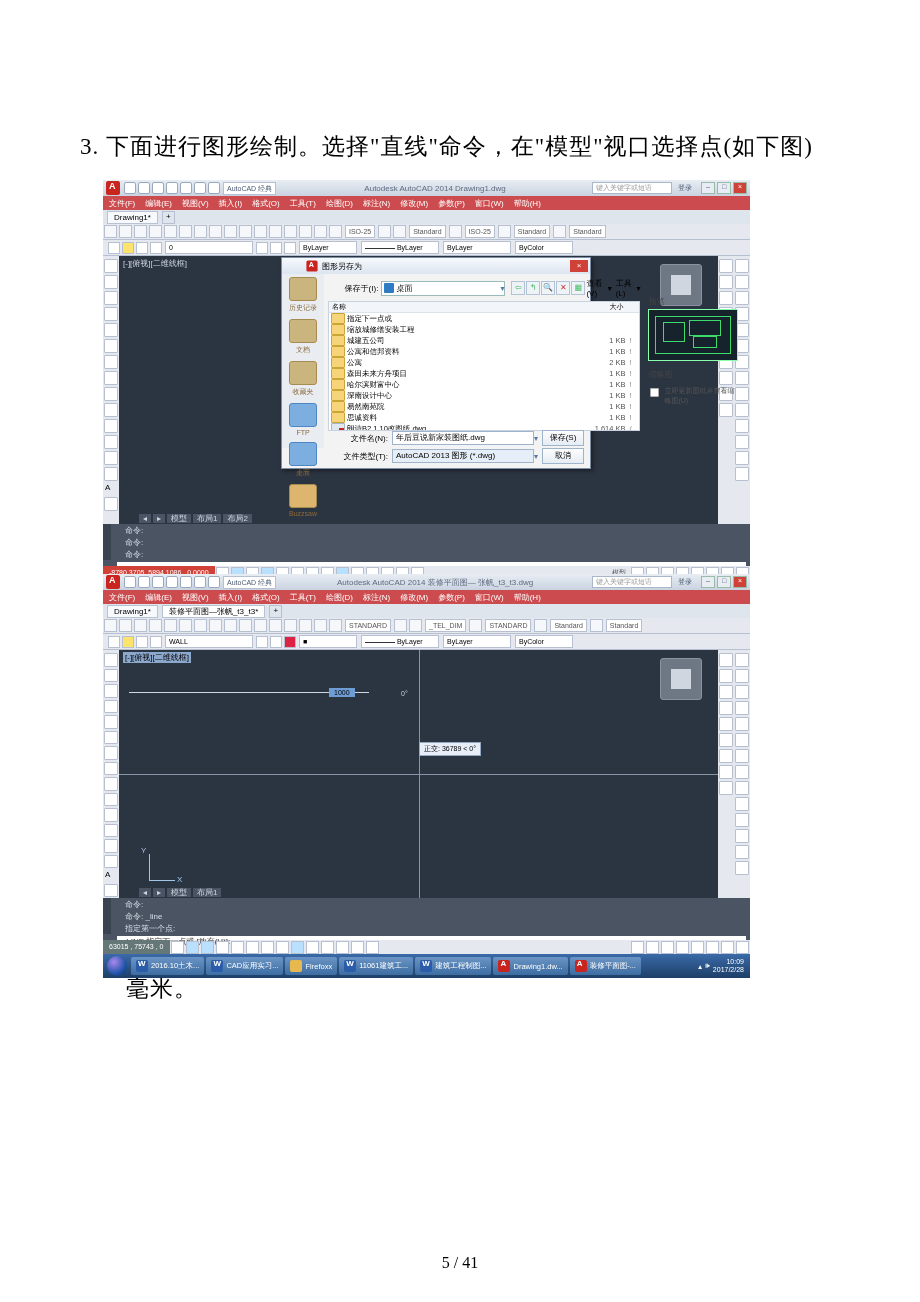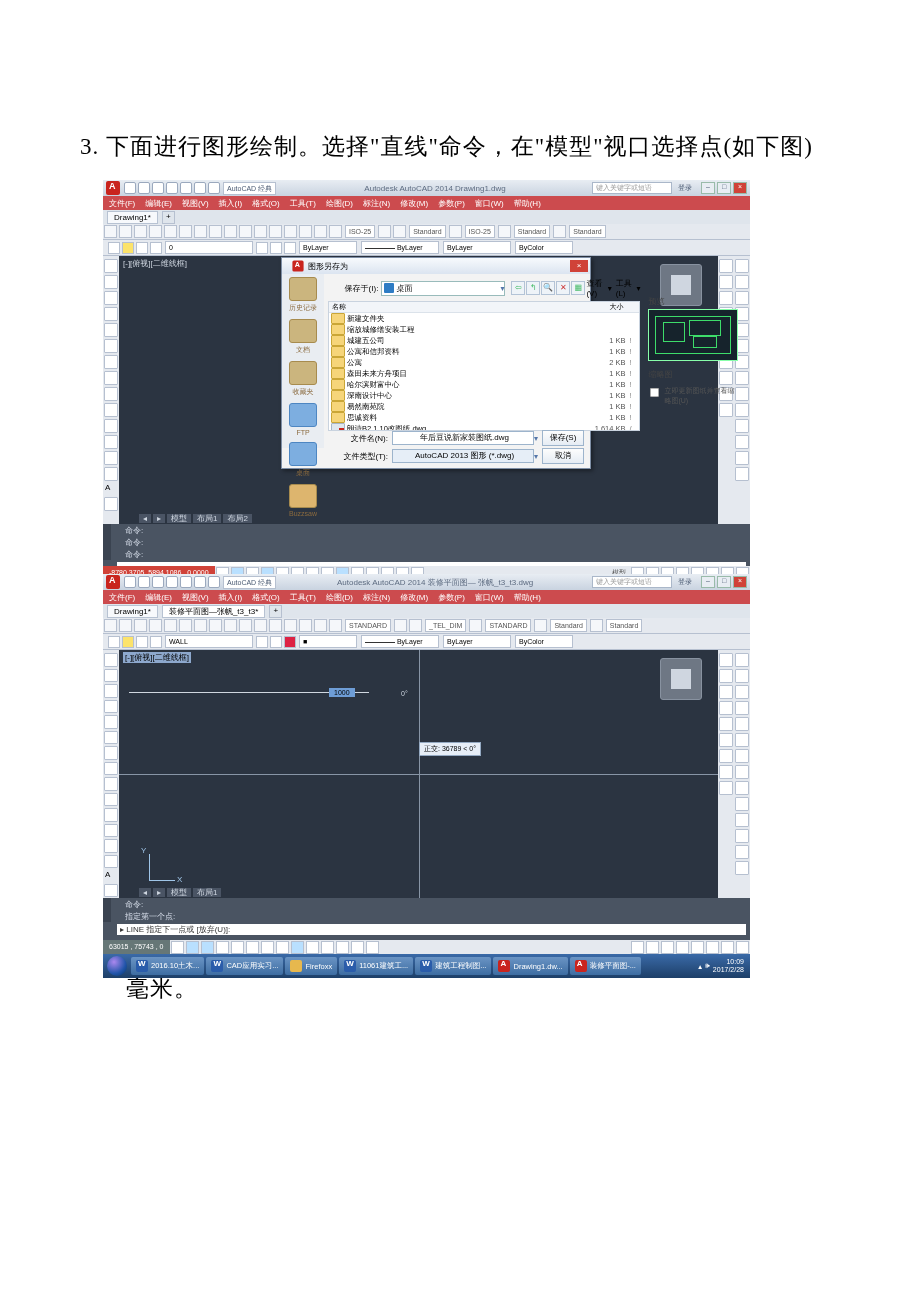--- a/index.html
+++ b/index.html
@@ -37,21 +37,21 @@
   .rtool2 { right:16px; width:16px;}
   .canvas { position:absolute; left:16px; right:32px; top:0; bottom:0; background:#2b3441;}
   .view-label { position:absolute; left:4px; top:2px; color:#cfd6e0; font-size:8px;}
   .view-label2 { position:absolute; left:4px; top:2px; background:#8da8cd; color:#000; font-size:8px; padding:0 2px;}
   .cube { position:absolute; right:16px; top:8px; width:40px; height:40px; background:#6e7784; border:1px solid #8892a0; border-radius:3px;}
   .cube .face{position:absolute; left:10px; top:10px; width:20px; height:20px; background:#cfd6e0;}
   .vp-tabs { position:absolute; left:20px; bottom:0; font-size:8px; color:#cfd6e0;}
   .vp-tabs span{ background:#4a5464; padding:0 4px; margin-right:2px;}
   
   .dlg { position:absolute; left:162px; top:1px; width:308px; height:210px; background:#f3f3f3; border:1px solid #7e8ea5; box-shadow:2px 2px 4px rgba(0,0,0,.4);}
-  .dlg-t { height:16px; background:linear-gradient(#f7fafd,#dbe4f0); display:flex; align-items:center; font-size:8px; padding-left:6px; }
+  .dlg-t { height:16px; background:linear-gradient(#f7fafd,#dbe4f0); display:flex; align-items:center; font-size:8px; padding-left:20px; }
   .dlg-t .ac-logo{transform:scale(.8);}
   .dlg-x { margin-left:auto; width:18px; height:12px; background:#d04238; color:#fff; text-align:center; font-size:8px; margin-right:2px; line-height:12px;}
   .dlg-body { display:flex; height:174px;}
   .dlg-left { width:46px; background:#e9edf2; padding:3px; display:flex; flex-direction:column; align-items:center; gap:6px;}
   .place { width:36px; text-align:center; font-size:7px; color:#8a6a3e;}
   .place .picon{ width:26px; height:22px; background:#cbb57e; border-radius:3px; margin:0 auto 2px; border:1px solid #a78b4e;}
   .place.blue .picon{ background:#7daee0; border-color:#4d86c2;}
   .dlg-mid { flex:1; padding:4px 4px 0 4px; font-size:8px;}
   .dlg-row1 { display:flex; align-items:center; margin-bottom:3px;}
   .dlg-row1 .combo{flex:0 0 108px; height:13px; border:1px solid #9bb; background:#fff; display:flex; align-items:center; padding-left:14px; position:relative;}
@@ -74,21 +74,21 @@
   .frow .ty{width:10px; color:#888;}
   .dlg-right { width:96px; padding:4px; font-size:8px;}
   .dlg-right .plab{color:#444; margin:18px 0 2px 0;}
   .preview { width:88px; height:50px; background:#16232c; border:1px solid #8fa; position:relative;}
   .preview .pv{position:absolute; border:1px solid #3ddc6a;}
   .cb { display:flex; align-items:flex-start; font-size:7px; gap:3px; margin-top:6px; color:#555;}
   .cb input{transform:scale(.7); margin:0;}
   .dlg-bot { position:absolute; left:50px; right:6px; bottom:4px; font-size:8px;}
   .dlg-bot .r{display:flex; align-items:center; margin-top:2px;}
   .dlg-bot .r .lab{width:56px; text-align:right; padding-right:4px;}
-  .dlg-bot .r .inpt{flex:1; height:12px; border:1px solid #9db4cc; background:#fff; padding-left:3px; line-height:12px;text-align:center;}
+  .dlg-bot .r .inpt{flex:1; height:12px; border:1px solid #9db4cc; background:#fff; padding-left:3px; line-height:12px;}
   .dlg-bot .r .inpt.sel{ background:#e6eef7;}
   .dlg-bot .btn{ width:40px; height:14px; border:1px solid #9db4cc; background:linear-gradient(#fdfdfd,#e5ecf4); text-align:center; line-height:14px; margin-left:4px;}
   
   .cmd { height:42px; background:#4a5462; font-size:8px; color:#d7deea;}
   .cmd .cl{ padding:1px 4px 0 14px; border-left:8px solid #3a4350;}
   .cmd .ci{ background:#fff; color:#333; margin:2px 4px 0 14px; height:11px; padding-left:3px; line-height:11px;}
   .status { height:14px; background:#e5e9ef; display:flex; align-items:center; font-size:7px; color:#555; }
   .status .coord{ background:#d04238; color:#fff; padding:0 6px; height:14px; line-height:14px;}
   .status2 .coord{ background:#677; }
   .sbtn { width:11px; height:11px; border:1px solid #b6c0d0; background:#fff; margin:0 1px;}
@@ -289,21 +289,21 @@
               </div>
               <div class="dlg-list">
                 <div class="dlg-lh">
                     <span>名称</span>
                     <span>大小</span>
                     <span></span>
                   </div>
                 <div id="flist">
                     <div class="frow">
                       <span class="ic fold"></span>
-                      <span class="nm">新建文件夹</span>
+                      <span class="nm">指定下一点或</span>
                       <span class="sz"></span>
                       <span class="ty"></span>
                     </div>
                     <div class="frow">
                       <span class="ic fold"></span>
                       <span class="nm">缩放城修缮安装工程</span>
                       <span class="sz"></span>
                       <span class="ty"></span>
                     </div>
                     <div class="frow">
@@ -603,20 +603,21 @@
           <div style="position:absolute;left:0;top:0;width:1px;height:26px;background:#9fc5e8;transform:translateY(-26px);"></div>
           <div style="position:absolute;left:0;top:0;width:26px;height:1px;background:#9fc5e8;"></div>
           <span style="position:absolute;left:-8px;top:-34px;font-size:8px;color:#9fc5e8;">Y</span>
           <span style="position:absolute;left:28px;top:-5px;font-size:8px;color:#9fc5e8;">X</span>
         </div>
         <div class="vp-tabs"><span>◂</span><span>▸</span><span>模型</span><span>布局1</span></div>
       </div>
     </div>
     <div class="cmd">
       <div class="cl">命令:</div>
+      <div class="cl">命令: _line</div>
       <div class="cl">指定第一个点:</div>
       <div class="ci">▸ LINE 指定下一点或 [放弃(U)]:</div>
     </div>
     <div class="status status2">
       <div class="coord">63015 , 75743 , 0</div>
       <span class="sbtn"></span>
         <span class="sbtn on"></span>
         <span class="sbtn on"></span>
         <span class="sbtn"></span>
         <span class="sbtn"></span>
@@ -675,13 +676,14 @@
         <div class="clk">
             <div>10:09</div>
             <div>2017/2/28</div>
           </div>
       </div>
     </div>
   </div>
 
   <p class="indent">毫米。</p>
 
+  <div class="footer">5 / 41</div>
 </div>
 
 </body></html>

